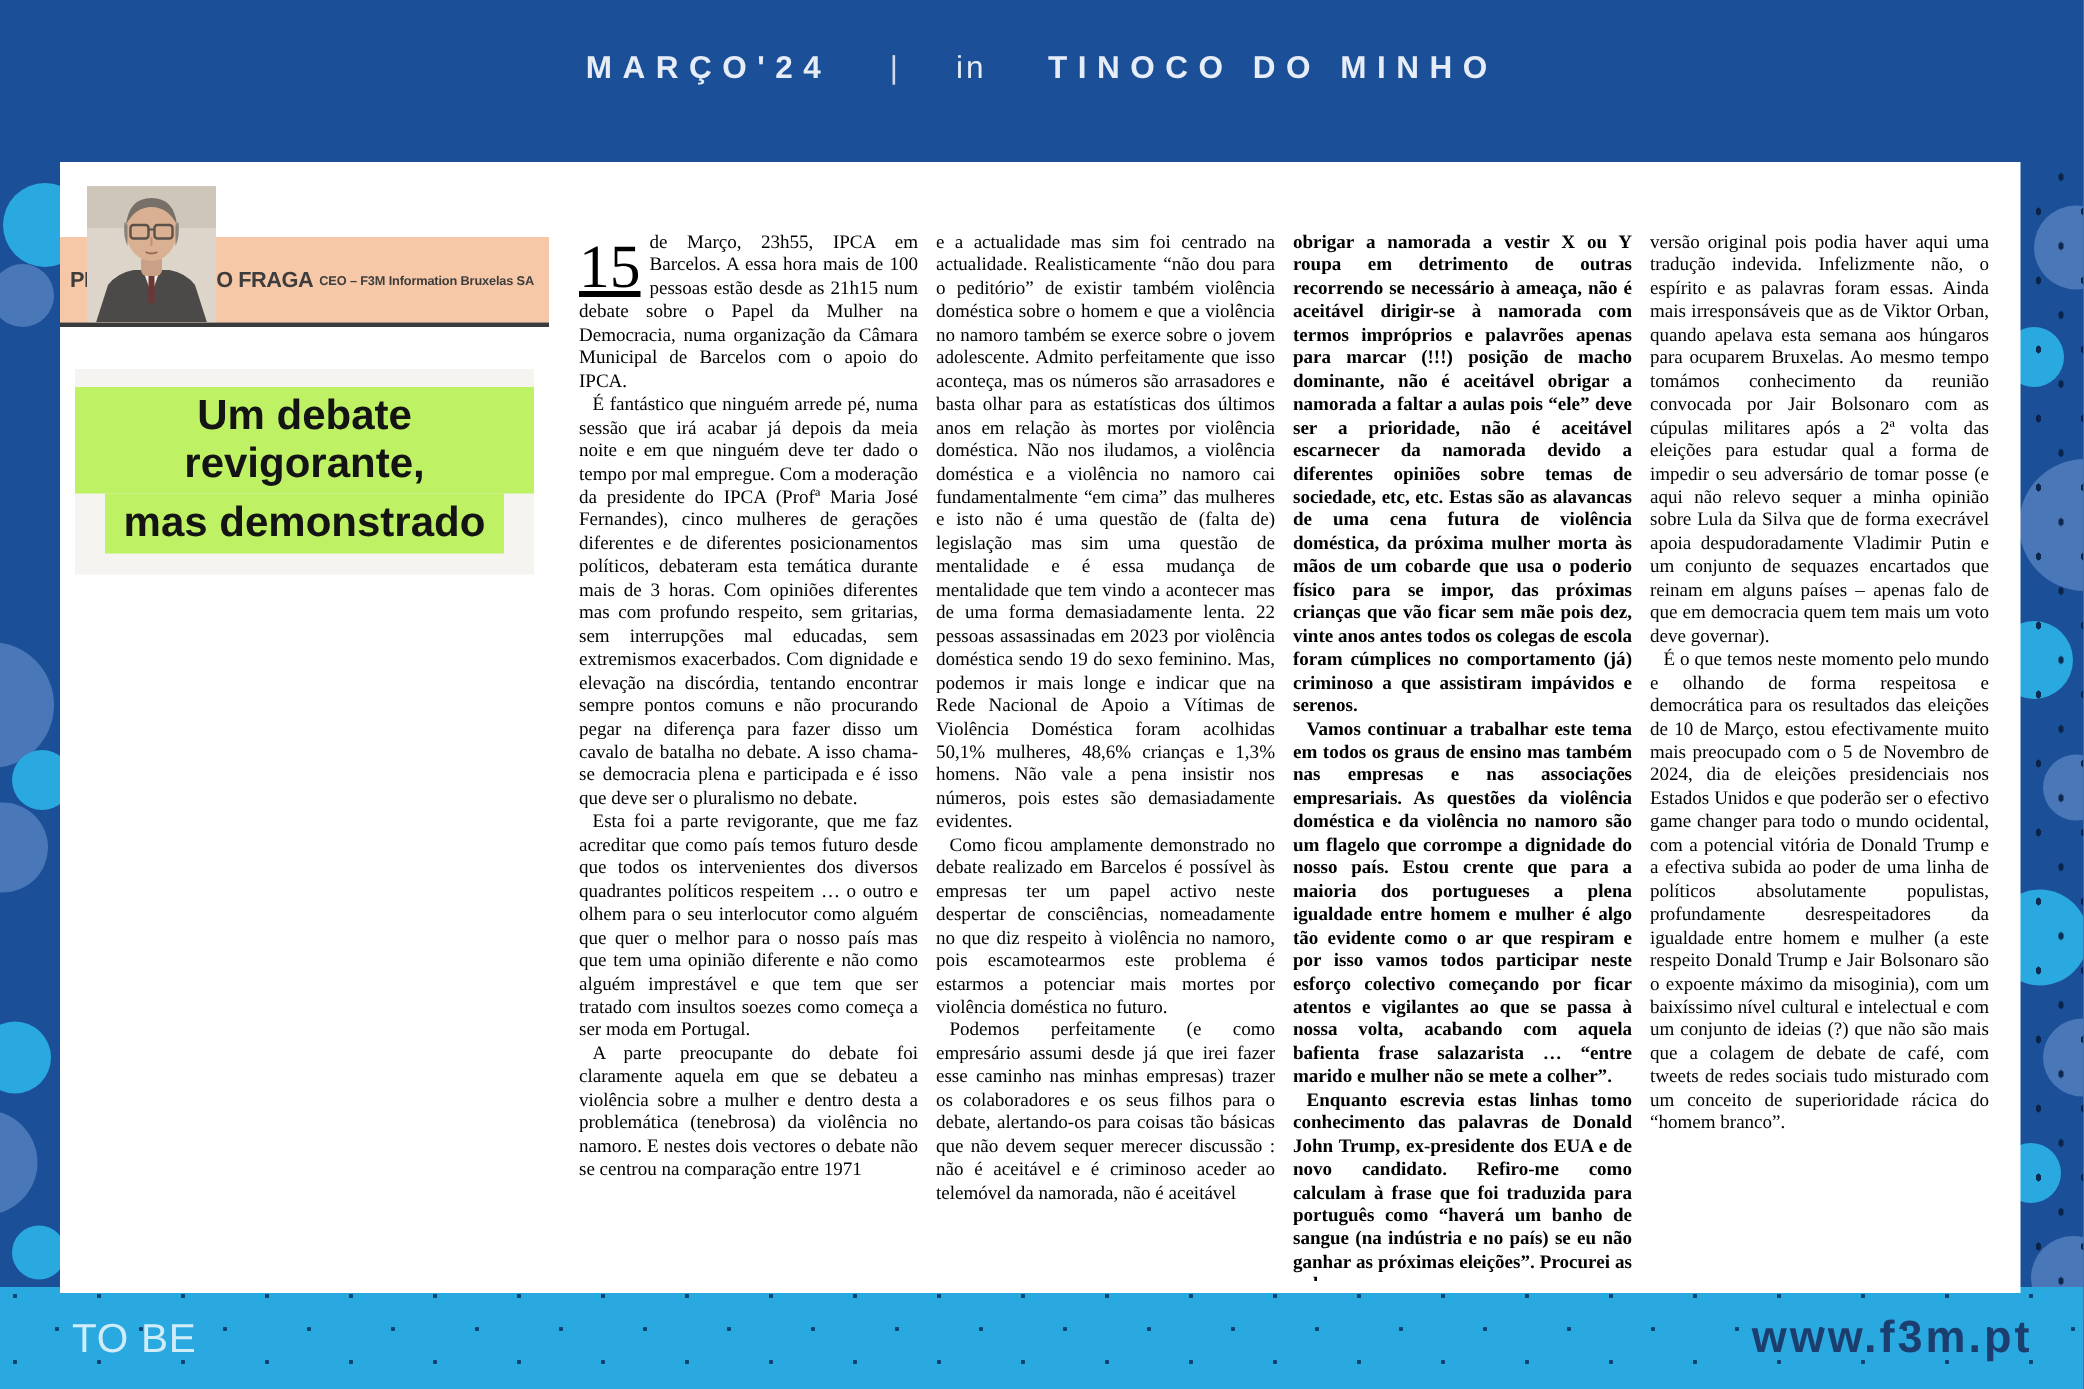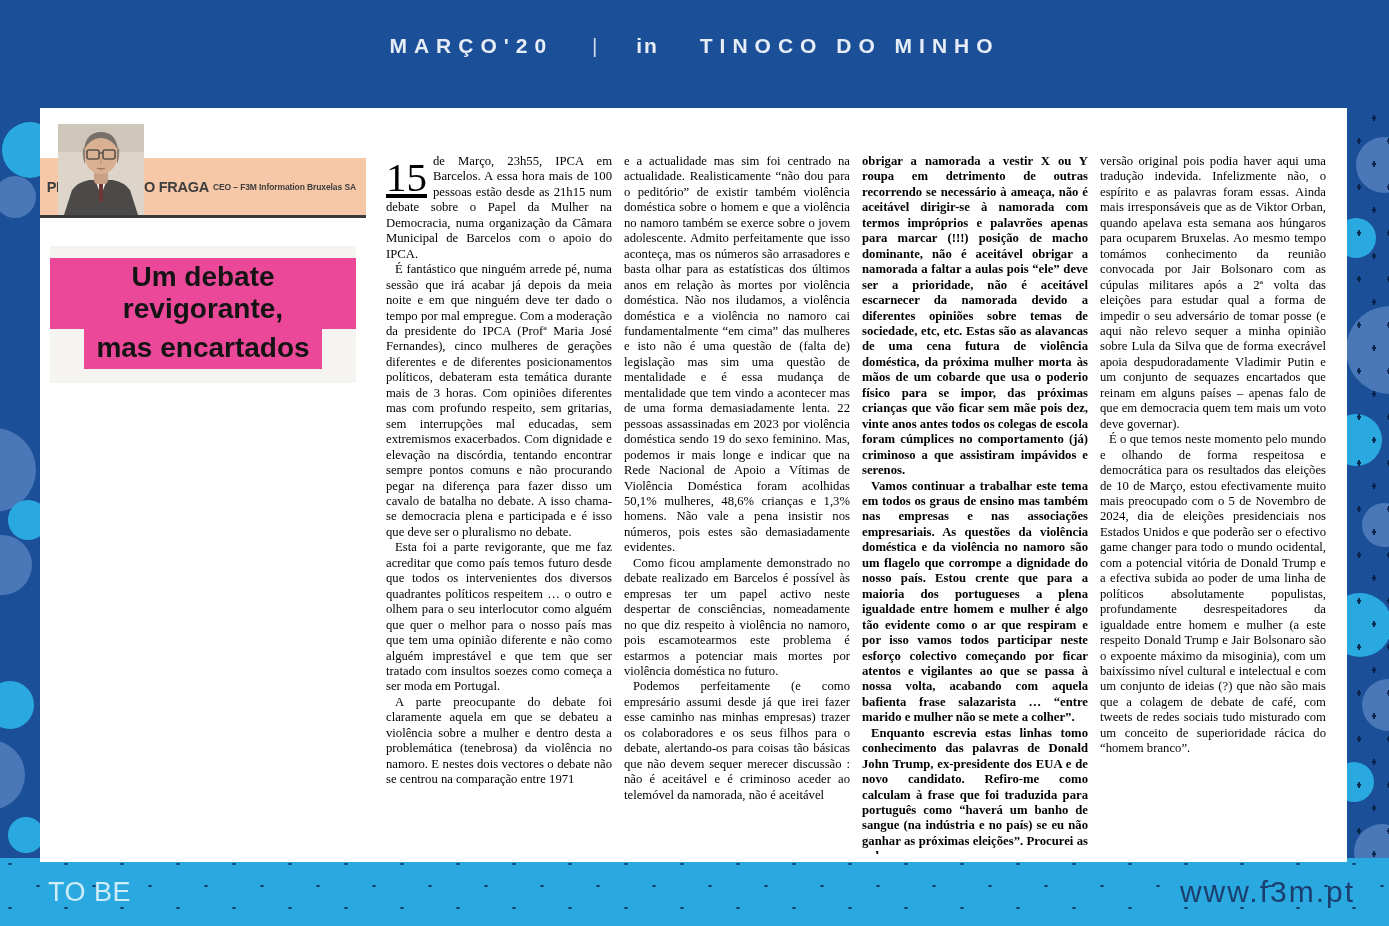--- a/index.html
+++ b/index.html
@@ -9,53 +9,53 @@
   .circ{position:absolute;border-radius:50%;z-index:1;}
   .dotgrid{position:absolute;z-index:1;
     background-image:radial-gradient(rgba(7,30,66,.9) 1.7px,transparent 1.8px),
                      radial-gradient(rgba(7,30,66,.9) 1.7px,transparent 1.8px);
     background-size:30px 46px,30px 46px;background-position:4px 6px,19px 29px;}
   
   .hdr{position:absolute;top:34px;left:0;width:100%;text-align:center;color:#e7edf6;
        font-size:21px;letter-spacing:7px;z-index:2;}
   .hdr .issue,.hdr .pub{font-weight:700;}
   .hdr .sep{font-weight:300;margin:0 26px;letter-spacing:0;color:#cfd9ea;}
-  .hdr .inlbl{font-weight:700;letter-spacing:2px;text-transform:lowercase;margin-right:28px;}
+  .hdr .inlbl{font-weight:400;letter-spacing:2px;text-transform:lowercase;margin-right:28px;}
   
   .sheet{position:absolute;left:40px;top:108px;width:1307px;height:754px;background:#ffffff;z-index:3;}
   .band{position:absolute;left:0;top:50px;width:326px;height:57px;background:#f6c8a8;
         display:flex;align-items:center;justify-content:flex-end;padding-right:10px;box-sizing:border-box;}
   .band .bname{font-weight:700;font-size:14.5px;letter-spacing:-.3px;color:#3d3d3d;}
   .band .brole{font-weight:700;font-size:8.5px;color:#3d3d3d;margin-left:4px;letter-spacing:-.1px;}
   .photo{position:absolute;left:18px;top:16px;width:86px;height:91px;z-index:4;overflow:hidden;}
   .rule{position:absolute;left:0;top:107px;width:326px;height:3px;background:#3a3a3a;}
   .titleblock{position:absolute;left:10px;top:138px;width:306px;background:#f5f4f1;
               text-align:center;padding:12px 0 14px 0;}
-  .titleline{display:inline-block;background:#ec4899;padding:3px 12px 4px 12px;
+  .titleline{display:inline-block;background:#bef264;padding:3px 12px 4px 12px;
              font-weight:700;font-size:28px;color:#141414;line-height:1.15;}
   
   .col{position:absolute;top:46px;width:226px;height:700px;overflow:hidden;
        font-family:"Liberation Serif","DejaVu Serif",serif;font-size:12.7px;
        line-height:15.45px;color:#000;text-align:justify;}
   .col p{margin:0;}
   .col p.ind{text-indent:9px;}
   .c1{left:346px;} .c2{left:584px;} .c3{left:822px;font-weight:bold;} .c4{left:1060px;}
   .dropcap{float:left;font-size:41px;line-height:42px;padding:2px 6px 0 0;
            font-family:"Liberation Serif",serif;text-decoration:underline;}
   
   .strip{position:absolute;left:0;top:858px;width:1389px;height:68px;background:#29a9e0;z-index:2;
     background-image:radial-gradient(rgba(10,40,84,.8) 1.6px,transparent 1.7px),
                      radial-gradient(rgba(10,40,84,.8) 1.6px,transparent 1.7px);
     background-size:56px 44px,56px 44px;background-position:10px 6px,38px 28px;}
   .tagline{position:absolute;left:48px;top:0;height:68px;display:flex;align-items:center;
            font-size:27px;letter-spacing:.5px;}
   .tagline .lt{color:rgba(255,255,255,.78);font-weight:400;margin-right:9px;}
   .tagline .bd{color:#ffffff;font-weight:700;}
   .website{position:absolute;right:34px;top:0;height:68px;display:flex;align-items:center;
-           font-size:30px;letter-spacing:2px;color:#1c3e6e;font-weight:400;cursor:pointer;}
+           font-size:30px;letter-spacing:2px;color:#1c3e6e;font-weight:700;cursor:pointer;}
 </style>
 </head>
 <body>
 
 <div class="stage">
 
   <div class="circ" style="left:2px;top:122px;width:56px;height:56px;background:#2aa9e0;"></div>
   <div class="circ" style="left:-6px;top:176px;width:42px;height:42px;background:#4a77b8;"></div>
   <div class="circ" style="left:-48px;top:428px;width:84px;height:84px;background:#4a77b8;"></div>
   <div class="circ" style="left:8px;top:500px;width:40px;height:40px;background:#2aa9e0;"></div>
@@ -70,21 +70,21 @@
   <div class="circ" style="left:1330px;top:414px;width:52px;height:52px;background:#2aa9e0;"></div>
   <div class="circ" style="left:1362px;top:503px;width:44px;height:44px;background:#4a77b8;"></div>
   <div class="circ" style="left:1328px;top:593px;width:64px;height:64px;background:#2aa9e0;"></div>
   <div class="circ" style="left:1362px;top:679px;width:52px;height:52px;background:#4a77b8;"></div>
   <div class="circ" style="left:1334px;top:762px;width:40px;height:40px;background:#2aa9e0;"></div>
   <div class="circ" style="left:1354px;top:824px;width:56px;height:56px;background:#4a77b8;"></div>
 
   <div class="dotgrid" style="left:1340px;top:112px;width:49px;height:746px;"></div>
 
   <div class="hdr">
-    <span class="issue">MARÇO'20</span>
+    <span class="issue">MARÇO'24</span>
     <span class="sep">|</span>
     <span class="inlbl">in</span>
     <span class="pub">TINOCO DO MINHO</span>
   </div>
 
   <div class="sheet">
 
     <div class="band">
       <span class="bname">PEDRO TINOCO FRAGA</span>
       <span class="brole">CEO – F3M Information Bruxelas SA</span>
@@ -113,21 +113,21 @@
 
         <path d="M39 44 Q43 46 47 44" stroke="#9a6c54" stroke-width="1.3" fill="none"></path>
         <path d="M43 34 L43 40" stroke="#c09475" stroke-width="1.4" fill="none"></path>
       </svg>
     </div>
 
     <div class="rule"></div>
 
     <div class="titleblock">
       <span class="titleline">Um debate revigorante,</span><br>
-      <span class="titleline">mas encartados</span>
+      <span class="titleline">mas demonstrado</span>
     </div>
 
     <div class="col c1">
       <p><span class="dropcap">15</span><span>de Março, 23h55, IPCA em Barcelos. A essa hora mais de 100 pessoas estão desde as 21h15 num debate sobre o Papel da Mulher na Democracia, numa organização da Câmara Municipal de Barcelos com o apoio do IPCA.</span></p>
       <p class="ind">É fantástico que ninguém arrede pé, numa sessão que irá acabar já depois da meia noite e em que ninguém deve ter dado o tempo por mal empregue. Com a moderação da presidente do IPCA (Profª Maria José Fernandes), cinco mulheres de gerações diferentes e de diferentes posicionamentos políticos, debateram esta temática durante mais de 3 horas. Com opiniões diferentes mas com profundo respeito, sem gritarias, sem interrupções mal educadas, sem extremismos exacerbados. Com dignidade e elevação na discórdia, tentando encontrar sempre pontos comuns e não procurando pegar na diferença para fazer disso um cavalo de batalha no debate. A isso chama-se democracia plena e participada e é isso que deve ser o pluralismo no debate.</p>
       <p class="ind">Esta foi a parte revigorante, que me faz acreditar que como país temos futuro desde que todos os intervenientes dos diversos quadrantes políticos respeitem … o outro e olhem para o seu interlocutor como alguém que quer o melhor para o nosso país mas que tem uma opinião diferente e não como alguém imprestável e que tem que ser tratado com insultos soezes como começa a ser moda em Portugal.</p>
       <p class="ind">A parte preocupante do debate foi claramente aquela em que se debateu a violência sobre a mulher e dentro desta a problemática (tenebrosa) da violência no namoro. E nestes dois vectores o debate não se centrou na comparação entre 1971</p>
     </div>
 
     <div class="col c2">

